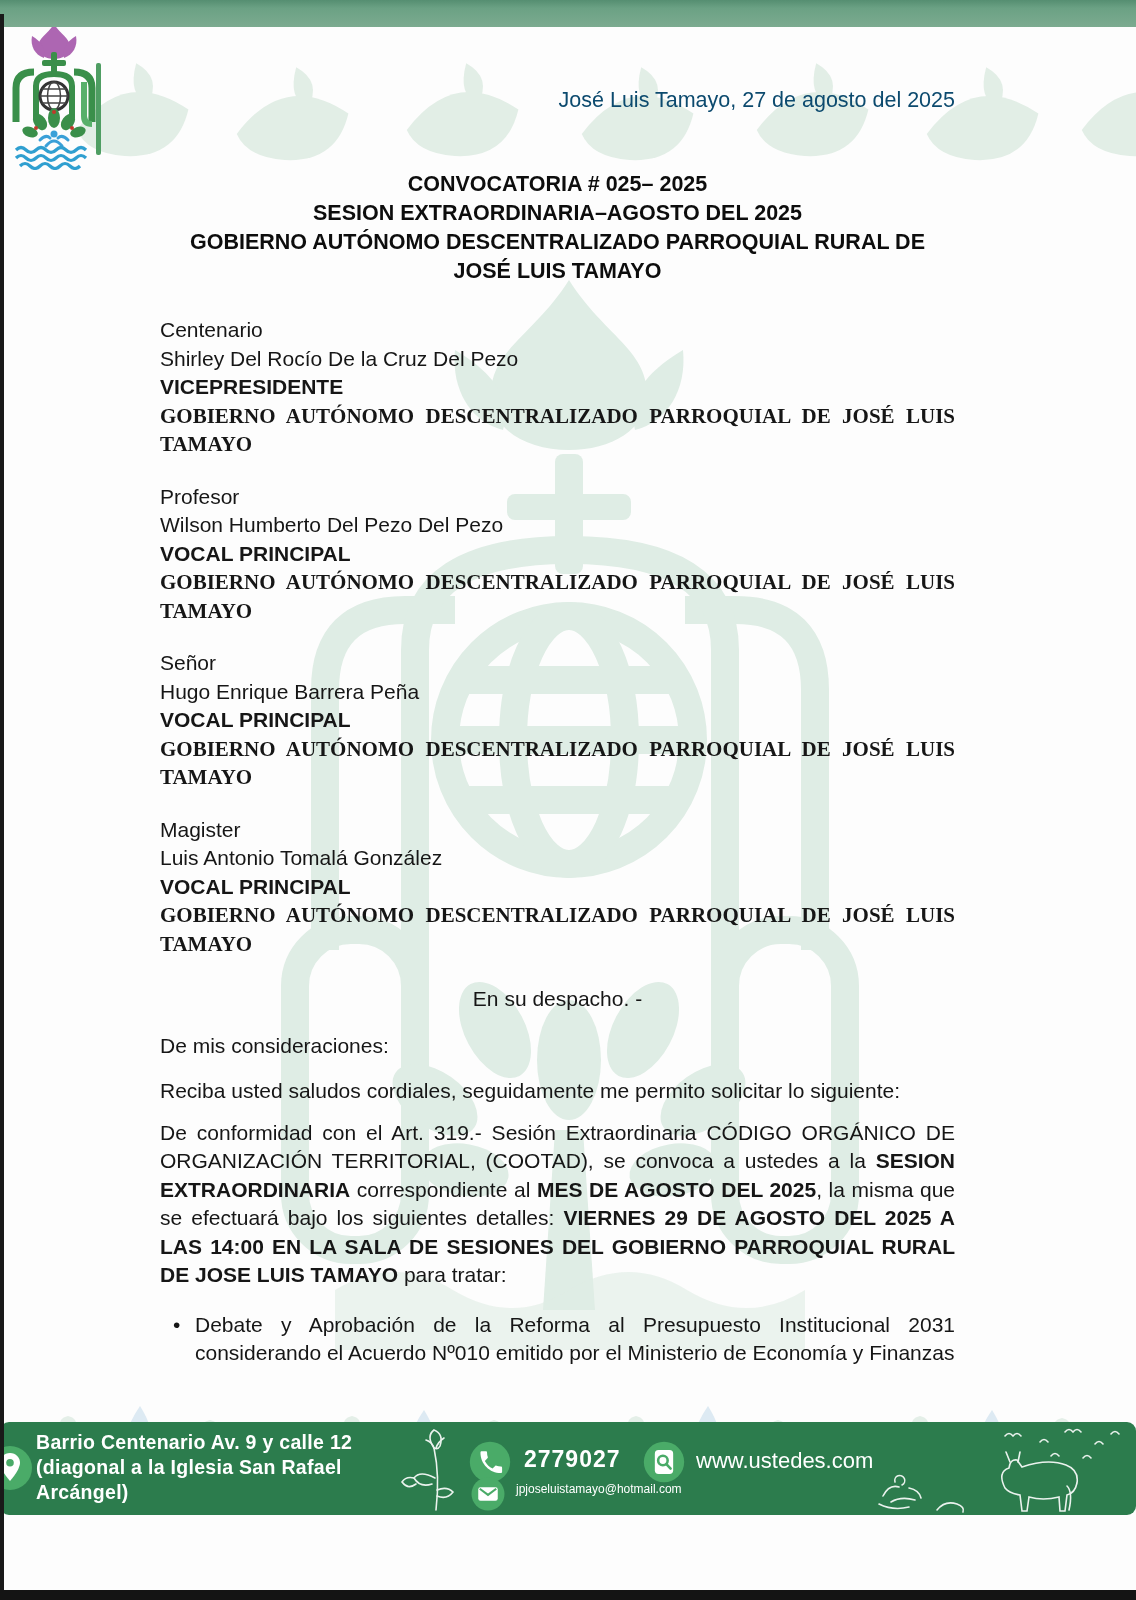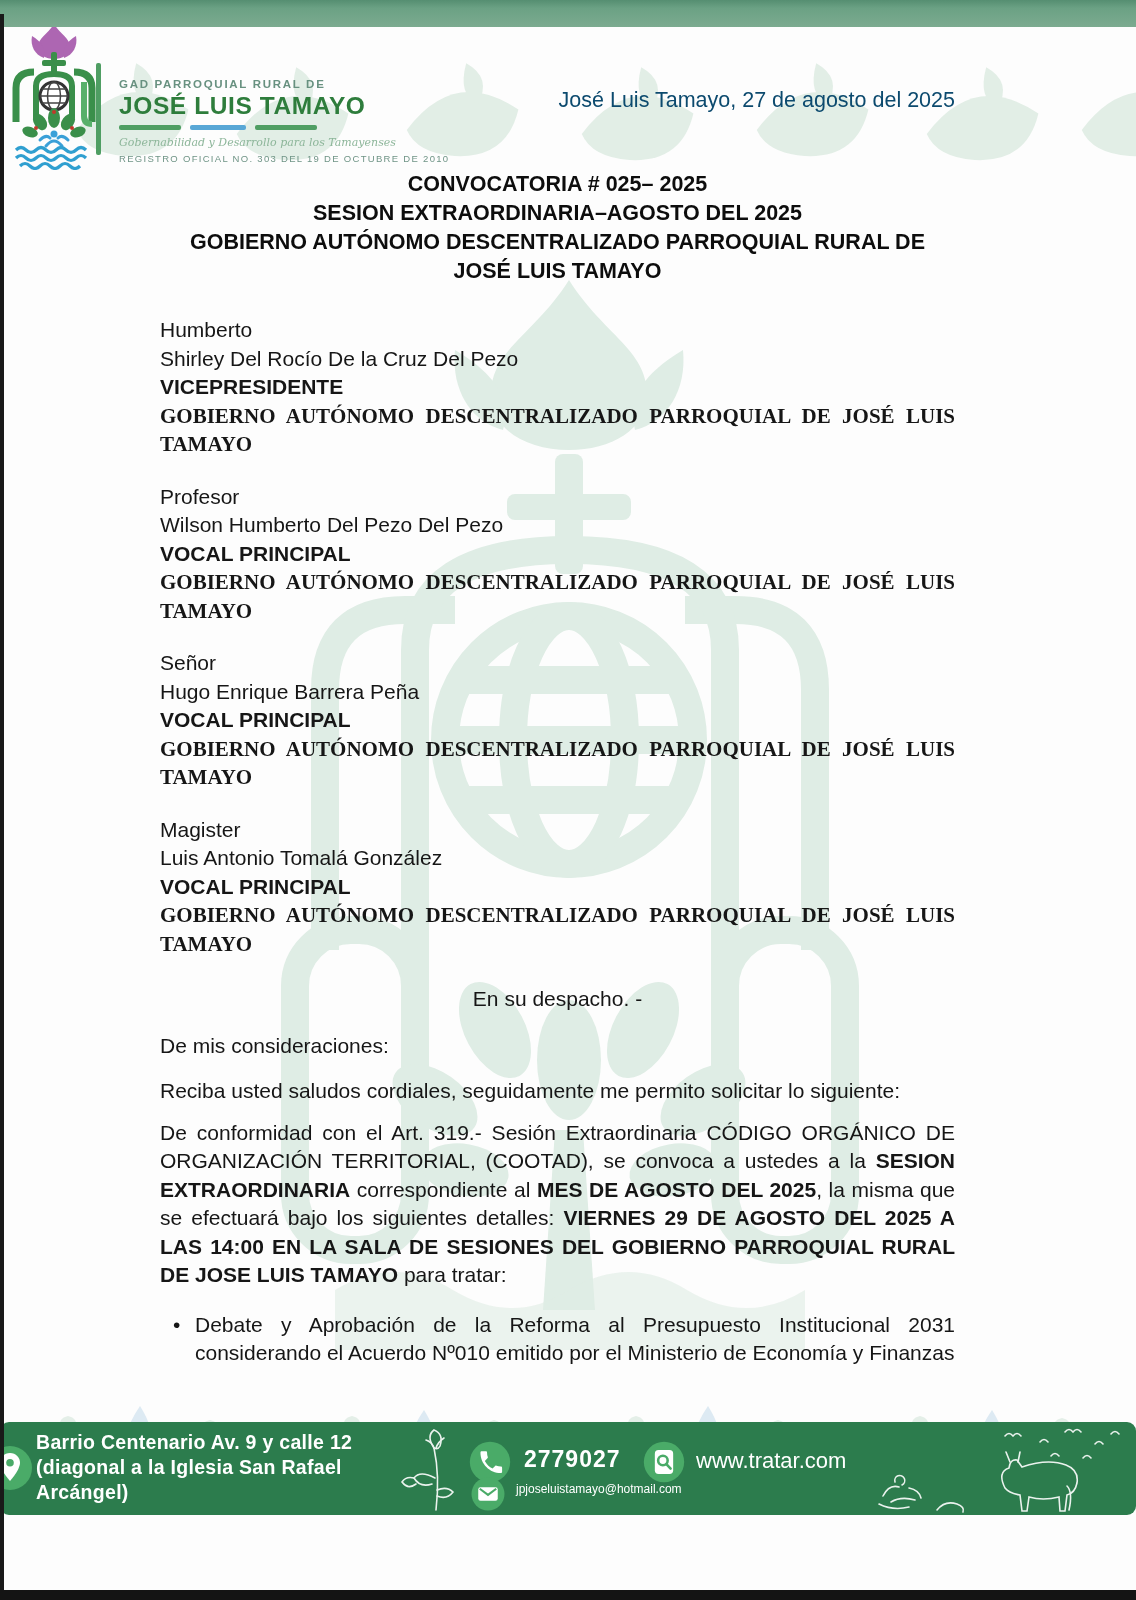--- a/index.html
+++ b/index.html
@@ -173,43 +173,32 @@
       <path d="M40,124 Q48,114 56,124"></path>
       <path d="M34,118 Q40,112 44,116 M62,118 Q56,112 52,116"></path>
     </g>
     <path d="M10,128 q5,-5 10,0 t10,0 t10,0 t10,0 t10,0 t10,0 t10,0
              M10,136 q5,-5 10,0 t10,0 t10,0 t10,0 t10,0 t10,0 t10,0
              M14,144 q5,-5 10,0 t10,0 t10,0 t10,0 t10,0 t10,0" fill="none" stroke="#2f9fd0" stroke-width="3.2"></path>
   </svg>
 
   <div class="logo-sep"></div>
 
-  <div class="logo-text">
-    <div class="org-small">GAD PARROQUIAL RURAL DE</div>
-    <div class="org-name">JOSÉ LUIS TAMAYO</div>
-    <div class="underline-row">
-      <span class="useg g"></span>
-      <span class="useg b"></span>
-      <span class="useg g"></span>
-    </div>
-    <div class="slogan">Gobernabilidad y Desarrollo para los Tamayenses</div>
-    <div class="registro">REGISTRO OFICIAL NO. 303 DEL 19 DE OCTUBRE DE 2010</div>
-  </div>
 
   <div class="date-line">José Luis Tamayo, 27 de agosto del 2025</div>
 
   <div class="content">
     <div class="title-block">
       <div>CONVOCATORIA # 025– 2025</div>
       <div>SESION EXTRAORDINARIA–AGOSTO DEL 2025</div>
       <div>GOBIERNO AUTÓNOMO DESCENTRALIZADO PARROQUIAL RURAL DE JOSÉ LUIS TAMAYO</div>
     </div>
 
     <div class="recipient first">
-      <div>Humberto</div>
+      <div>Centenario</div>
       <div>Shirley Del Rocío De la Cruz Del Pezo</div>
       <div class="r-role">VICEPRESIDENTE</div>
       <div class="r-org">GOBIERNO AUTÓNOMO DESCENTRALIZADO PARROQUIAL DE JOSÉ LUIS TAMAYO</div>
     </div>
 
     <div class="recipient">
       <div>Profesor</div>
       <div>Wilson Humberto Del Pezo Del Pezo</div>
       <div class="r-role">VOCAL PRINCIPAL</div>
       <div class="r-org">GOBIERNO AUTÓNOMO DESCENTRALIZADO PARROQUIAL DE JOSÉ LUIS TAMAYO</div>
@@ -267,21 +256,21 @@
       <path d="M9.2,11.4 c0.9,1.8 2.4,3.3 4.2,4.2 l1.4,-1.4 c0.2,-0.2 0.5,-0.3 0.7,-0.2 0.8,0.3 1.6,0.4 2.4,0.4 0.4,0 0.7,0.3 0.7,0.7 v2.2 c0,0.4 -0.3,0.7 -0.7,0.7 C11.8,18 6.8,13 6.8,6.9 c0,-0.4 0.3,-0.7 0.7,-0.7 h2.2 c0.4,0 0.7,0.3 0.7,0.7 0,0.8 0.1,1.6 0.4,2.4 0.1,0.2 0,0.5 -0.2,0.7 Z" fill="#fff"></path>
     </svg>
     <div class="f-item f-phone">2779027</div>
 
     <svg class="f-icon" style="left:642px;top:18px" width="44" height="44" viewBox="0 0 24 24">
       <circle cx="12" cy="12" r="11" fill="#4aab68"></circle>
       <rect x="7" y="5.5" width="10" height="13" rx="2" fill="#fff"></rect>
       <circle cx="11.4" cy="11.2" r="2.6" fill="none" stroke="#4aab68" stroke-width="1.4"></circle>
       <path d="M13.3,13.1 L15.6,15.6" stroke="#4aab68" stroke-width="1.4" stroke-linecap="round"></path>
     </svg>
-    <div class="f-item f-web">www.tratar.com</div>
+    <div class="f-item f-web">www.ustedes.com</div>
 
     <svg class="f-icon" style="left:470px;top:54px" width="36" height="36" viewBox="0 0 24 24">
       <circle cx="12" cy="12" r="11" fill="#4aab68"></circle>
       <rect x="5.5" y="7.5" width="13" height="9" rx="1.5" fill="#fff"></rect>
       <path d="M6.5,8.5 L12,12.6 L17.5,8.5" fill="none" stroke="#4aab68" stroke-width="1.4"></path>
     </svg>
     <div class="f-item f-email">jpjoseluistamayo@hotmail.com</div>
 
     <svg class="f-icon" style="left:855px;top:4px" width="278" height="88" viewBox="0 0 278 88">
       <g fill="none" stroke="#ffffff" stroke-width="1.6" opacity=".9" stroke-linecap="round">

